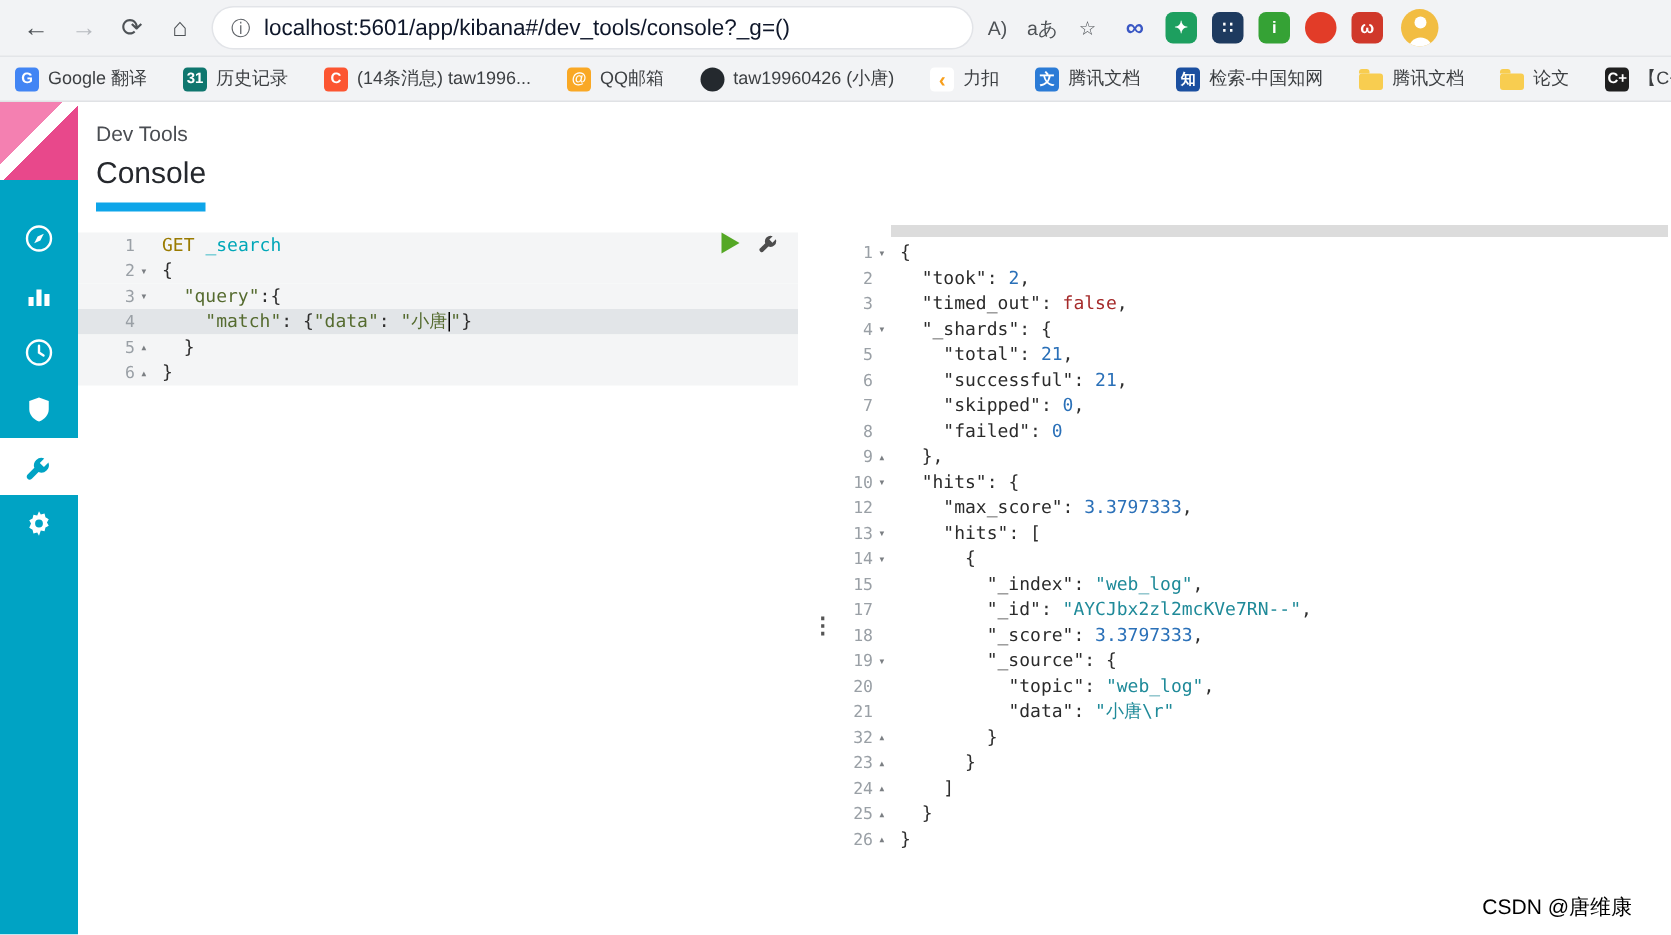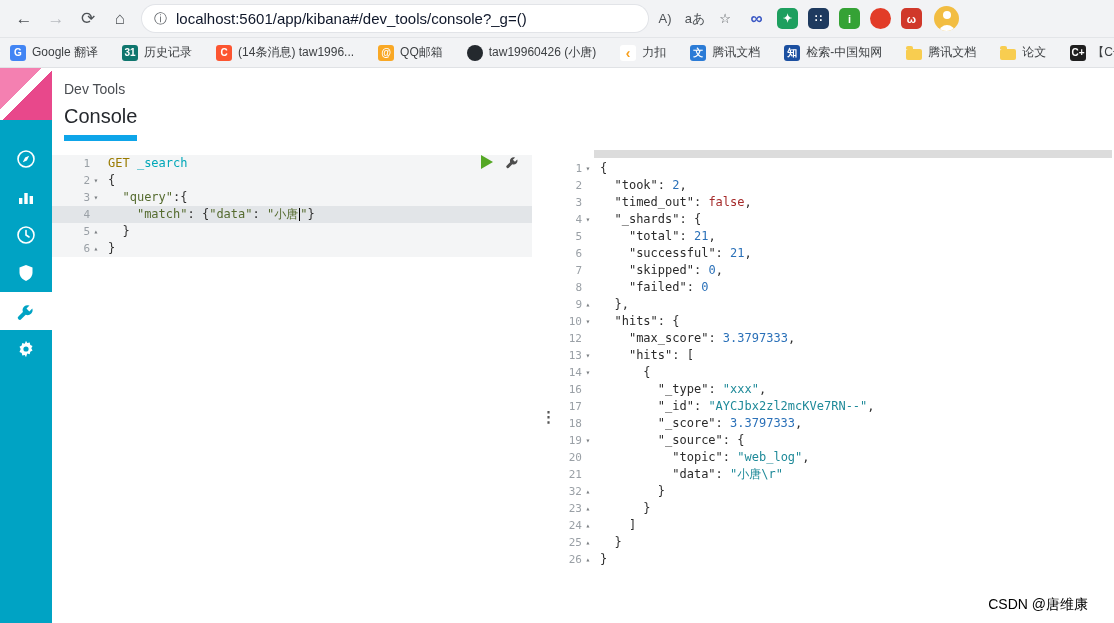--- a/index.html
+++ b/index.html
@@ -239,21 +239,21 @@
             <div class="code-line"><span class="gutter"><span class="ln">4</span><span class="fold">▾</span></span><span class="code"><span class="tk-p">  </span><span class="tk-k">"_shards"</span><span class="tk-p">: {</span></span></div>
             <div class="code-line"><span class="gutter"><span class="ln">5</span><span class="fold"></span></span><span class="code"><span class="tk-p">    </span><span class="tk-k">"total"</span><span class="tk-p">: </span><span class="tk-n">21</span><span class="tk-p">,</span></span></div>
             <div class="code-line"><span class="gutter"><span class="ln">6</span><span class="fold"></span></span><span class="code"><span class="tk-p">    </span><span class="tk-k">"successful"</span><span class="tk-p">: </span><span class="tk-n">21</span><span class="tk-p">,</span></span></div>
             <div class="code-line"><span class="gutter"><span class="ln">7</span><span class="fold"></span></span><span class="code"><span class="tk-p">    </span><span class="tk-k">"skipped"</span><span class="tk-p">: </span><span class="tk-n">0</span><span class="tk-p">,</span></span></div>
             <div class="code-line"><span class="gutter"><span class="ln">8</span><span class="fold"></span></span><span class="code"><span class="tk-p">    </span><span class="tk-k">"failed"</span><span class="tk-p">: </span><span class="tk-n">0</span></span></div>
             <div class="code-line"><span class="gutter"><span class="ln">9</span><span class="fold">▴</span></span><span class="code"><span class="tk-p">  },</span></span></div>
             <div class="code-line"><span class="gutter"><span class="ln">10</span><span class="fold">▾</span></span><span class="code"><span class="tk-p">  </span><span class="tk-k">"hits"</span><span class="tk-p">: {</span></span></div>
             <div class="code-line"><span class="gutter"><span class="ln">12</span><span class="fold"></span></span><span class="code"><span class="tk-p">    </span><span class="tk-k">"max_score"</span><span class="tk-p">: </span><span class="tk-n">3.3797333</span><span class="tk-p">,</span></span></div>
             <div class="code-line"><span class="gutter"><span class="ln">13</span><span class="fold">▾</span></span><span class="code"><span class="tk-p">    </span><span class="tk-k">"hits"</span><span class="tk-p">: [</span></span></div>
             <div class="code-line"><span class="gutter"><span class="ln">14</span><span class="fold">▾</span></span><span class="code"><span class="tk-p">      {</span></span></div>
-            <div class="code-line"><span class="gutter"><span class="ln">16</span><span class="fold"></span></span><span class="code"><span class="tk-p">        </span><span class="tk-k">"_type"</span><span class="tk-p">: </span><span class="tk-s">"xxx"</span><span class="tk-p">,</span></span></div>
+            <div class="code-line"><span class="gutter"><span class="ln">15</span><span class="fold"></span></span><span class="code"><span class="tk-p">        </span><span class="tk-k">"_index"</span><span class="tk-p">: </span><span class="tk-s">"web_log"</span><span class="tk-p">,</span></span></div>
             <div class="code-line"><span class="gutter"><span class="ln">17</span><span class="fold"></span></span><span class="code"><span class="tk-p">        </span><span class="tk-k">"_id"</span><span class="tk-p">: </span><span class="tk-s">"AYCJbx2zl2mcKVe7RN--"</span><span class="tk-p">,</span></span></div>
             <div class="code-line"><span class="gutter"><span class="ln">18</span><span class="fold"></span></span><span class="code"><span class="tk-p">        </span><span class="tk-k">"_score"</span><span class="tk-p">: </span><span class="tk-n">3.3797333</span><span class="tk-p">,</span></span></div>
             <div class="code-line"><span class="gutter"><span class="ln">19</span><span class="fold">▾</span></span><span class="code"><span class="tk-p">        </span><span class="tk-k">"_source"</span><span class="tk-p">: {</span></span></div>
             <div class="code-line"><span class="gutter"><span class="ln">20</span><span class="fold"></span></span><span class="code"><span class="tk-p">          </span><span class="tk-k">"topic"</span><span class="tk-p">: </span><span class="tk-s">"web_log"</span><span class="tk-p">,</span></span></div>
             <div class="code-line"><span class="gutter"><span class="ln">21</span><span class="fold"></span></span><span class="code"><span class="tk-p">          </span><span class="tk-k">"data"</span><span class="tk-p">: </span><span class="tk-s">"小唐\r"</span></span></div>
             <div class="code-line"><span class="gutter"><span class="ln">32</span><span class="fold">▴</span></span><span class="code"><span class="tk-p">        }</span></span></div>
             <div class="code-line"><span class="gutter"><span class="ln">23</span><span class="fold">▴</span></span><span class="code"><span class="tk-p">      }</span></span></div>
             <div class="code-line"><span class="gutter"><span class="ln">24</span><span class="fold">▴</span></span><span class="code"><span class="tk-p">    ]</span></span></div>
             <div class="code-line"><span class="gutter"><span class="ln">25</span><span class="fold">▴</span></span><span class="code"><span class="tk-p">  }</span></span></div>
             <div class="code-line"><span class="gutter"><span class="ln">26</span><span class="fold">▴</span></span><span class="code"><span class="tk-p">}</span></span></div>

